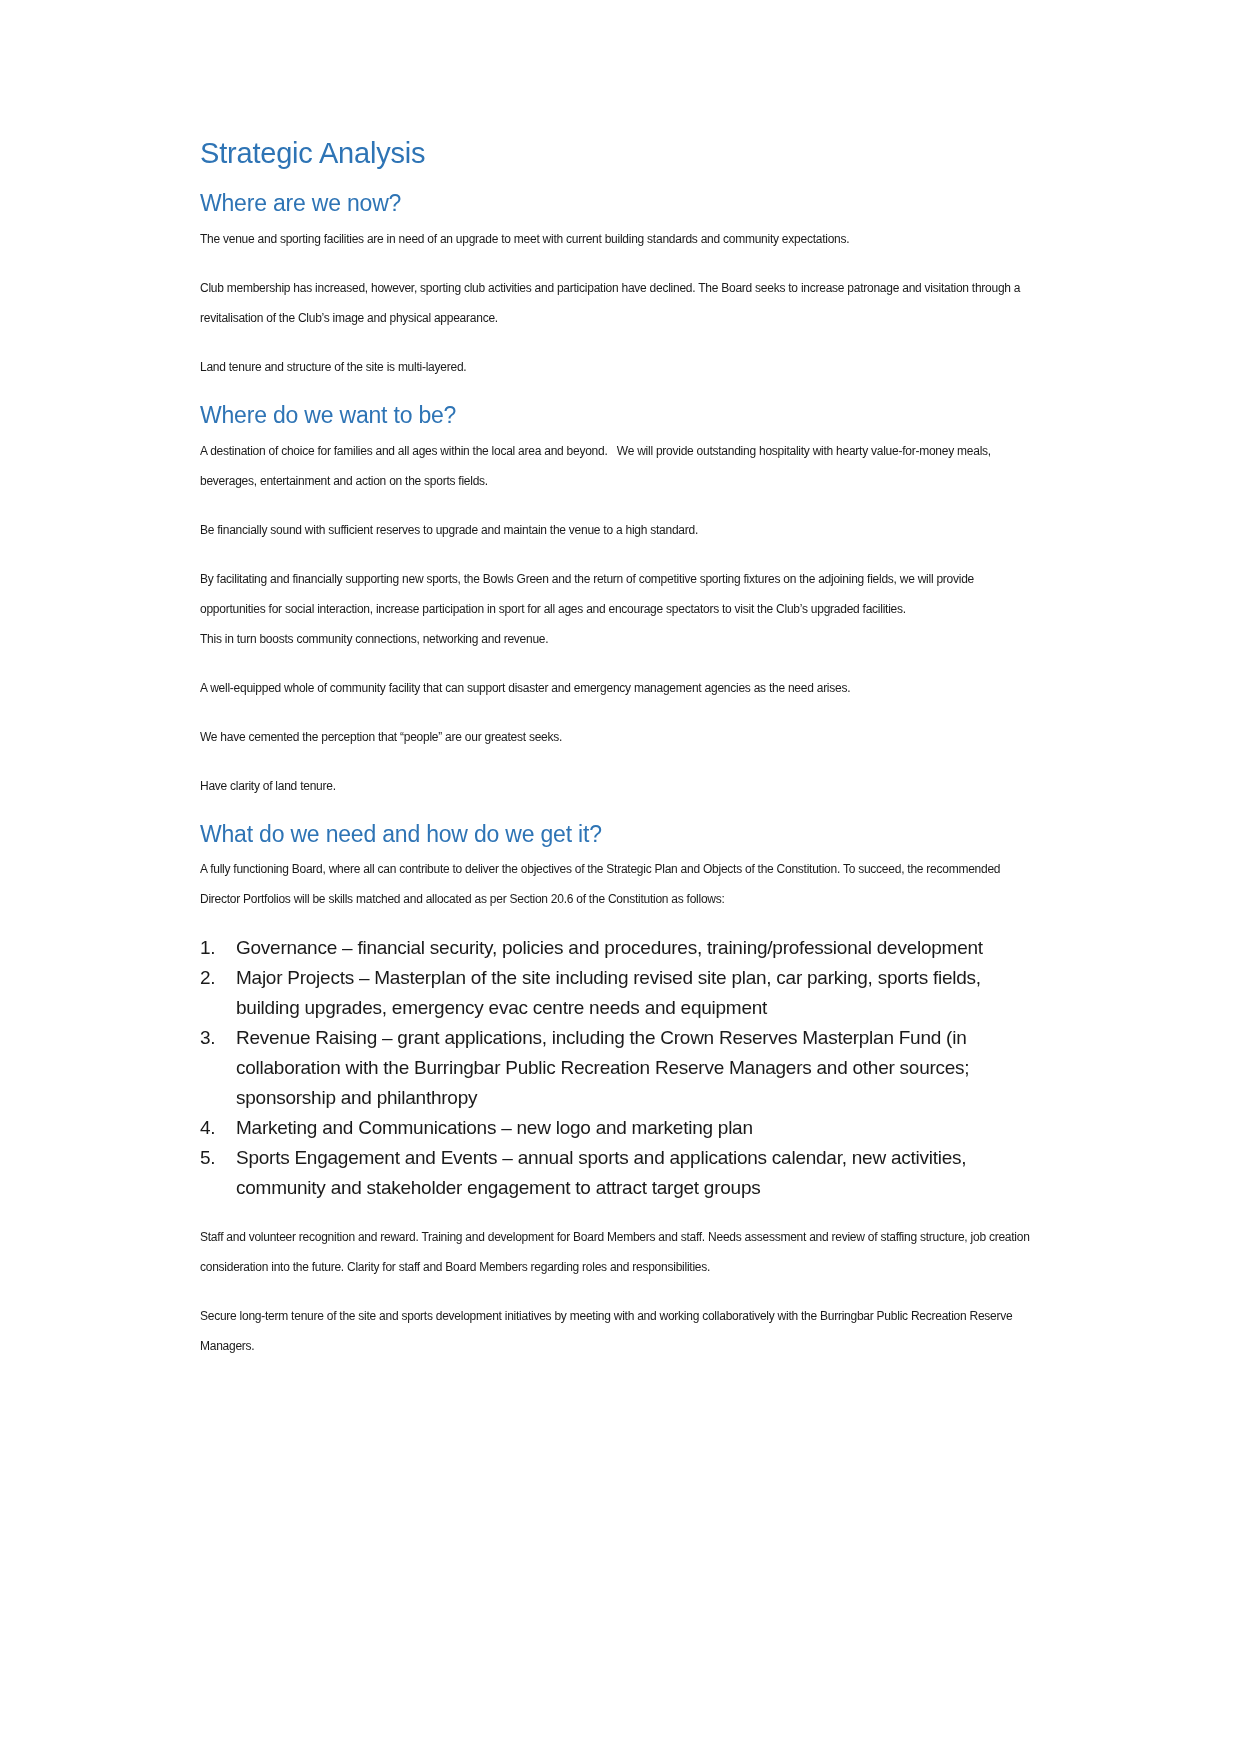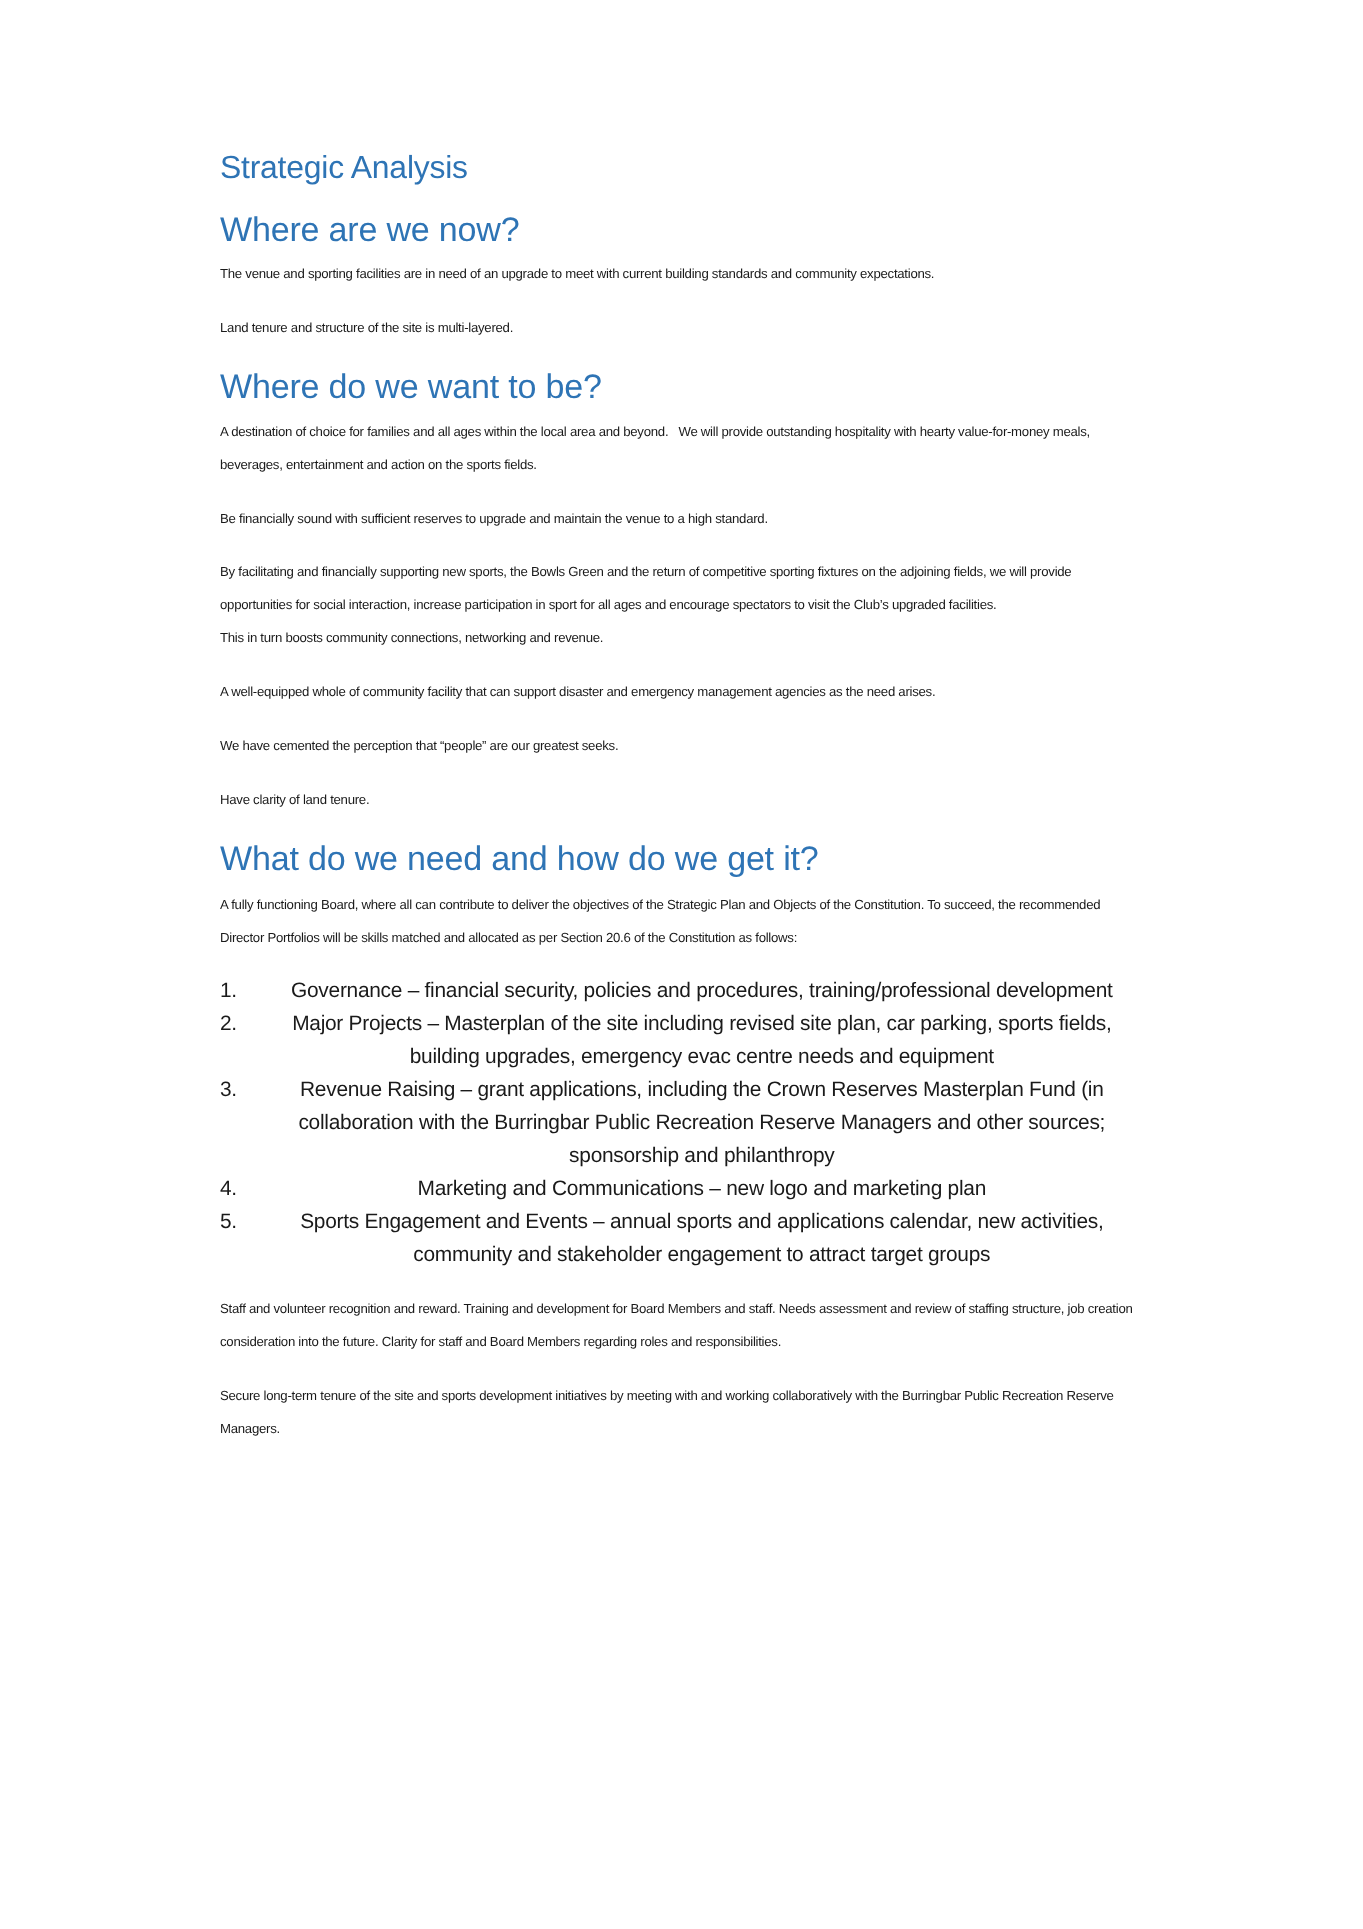--- a/index.html
+++ b/index.html
@@ -22,21 +22,21 @@
   .doc-title {
     margin: 0 0 8px 0;
     font-size: 29px;
     line-height: 1.2;
     font-weight: 400;
     color: #2e74b5;
     letter-spacing: -0.2px;
   }
   .section-heading {
     margin: 18px 0 5px 0;
-    font-size: 31px;
+    font-size: 23px;
     line-height: 1.3;
     font-weight: 400;
     color: #2e74b5;
     letter-spacing: -0.2px;
   }
   .para {
     margin: 0 0 19px 0;
     font-size: 12px;
     line-height: 30px;
     letter-spacing: -0.25px;
@@ -52,32 +52,32 @@
     line-height: 30px;
     letter-spacing: -0.25px;
   }
   .olist-item .num {
     flex: 0 0 36px;
     width: 36px;
   }
   .olist-item .li-text {
     flex: 1 1 auto;
     white-space: pre-line;
-    text-align: center;
   }
 </style>
 </head>
 <body>
 
 <div class="page">
 
   <h1 class="doc-title">Strategic Analysis</h1>
 
   <h2 class="section-heading">Where are we now?</h2>
   <p class="para">The venue and sporting facilities are in need of an upgrade to meet with current building standards and community expectations.</p>
+  <p class="para">Club membership has increased, however, sporting club activities and participation have declined. The Board seeks to increase patronage and visitation through a revitalisation of the Club’s image and physical appearance.</p>
   <p class="para">Land tenure and structure of the site is multi-layered.</p>
 
   <h2 class="section-heading">Where do we want to be?</h2>
   <p class="para">A destination of choice for families and all ages within the local area and beyond. &nbsp; We will provide outstanding hospitality with hearty value-for-money meals, beverages, entertainment and action on the sports fields.</p>
   <p class="para">Be financially sound with sufficient reserves to upgrade and maintain the venue to a high standard.</p>
   <p class="para">By facilitating and financially supporting new sports, the Bowls Green and the return of competitive sporting fixtures on the adjoining fields, we will provide opportunities for social interaction, increase participation in sport for all ages and encourage spectators to visit the Club’s upgraded facilities.
 This in turn boosts community connections, networking and revenue.</p>
   <p class="para">A well-equipped whole of community facility that can support disaster and emergency management agencies as the need arises.</p>
   <p class="para">We have cemented the perception that “people” are our greatest seeks.</p>
   <p class="para">Have clarity of land tenure.</p>

